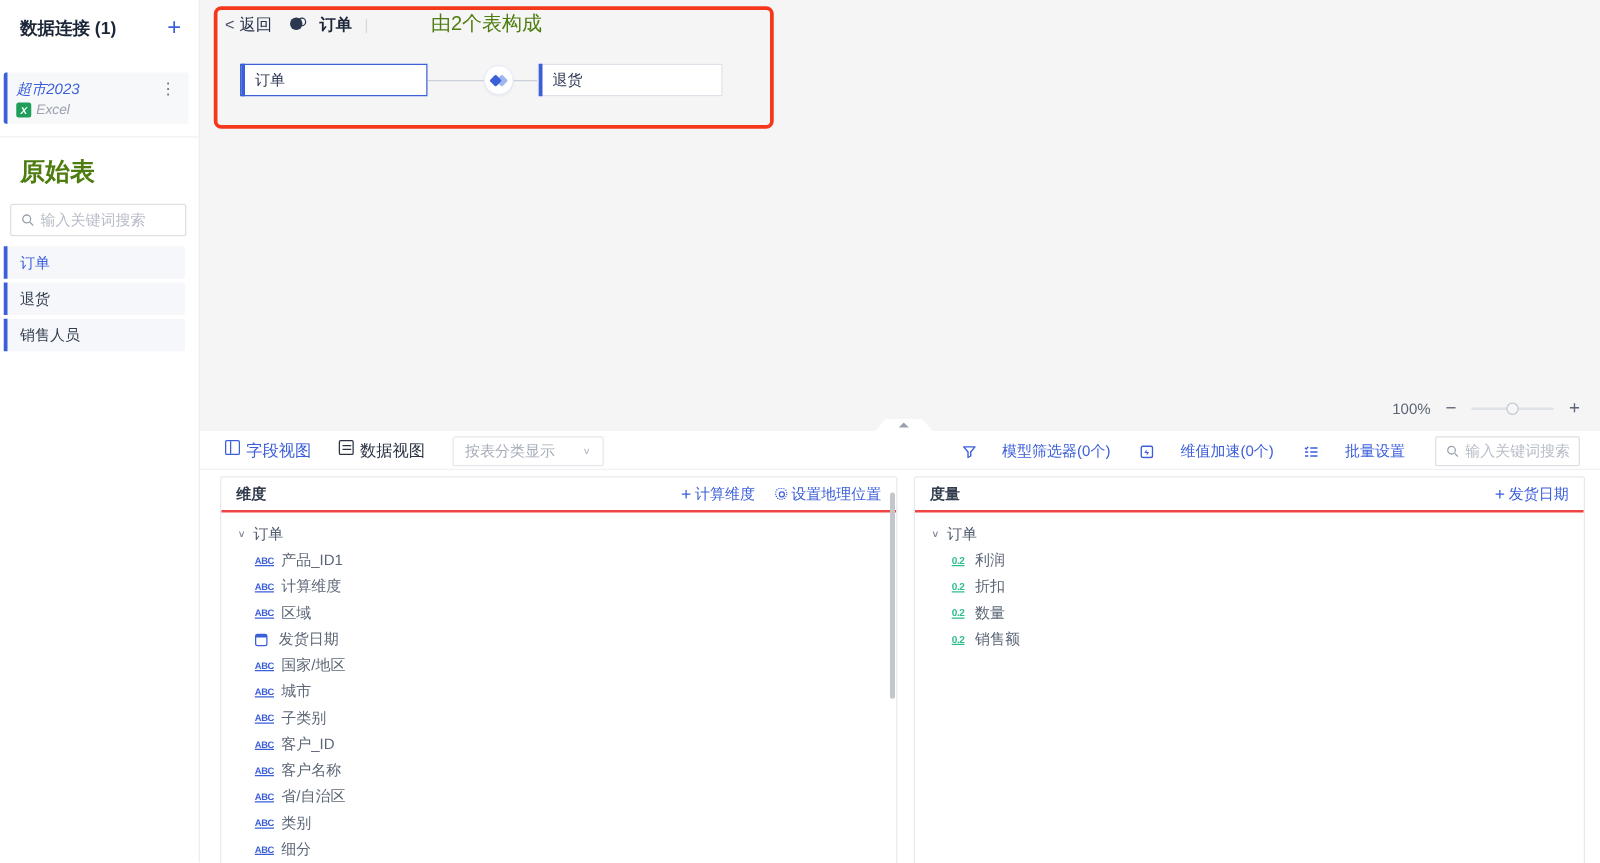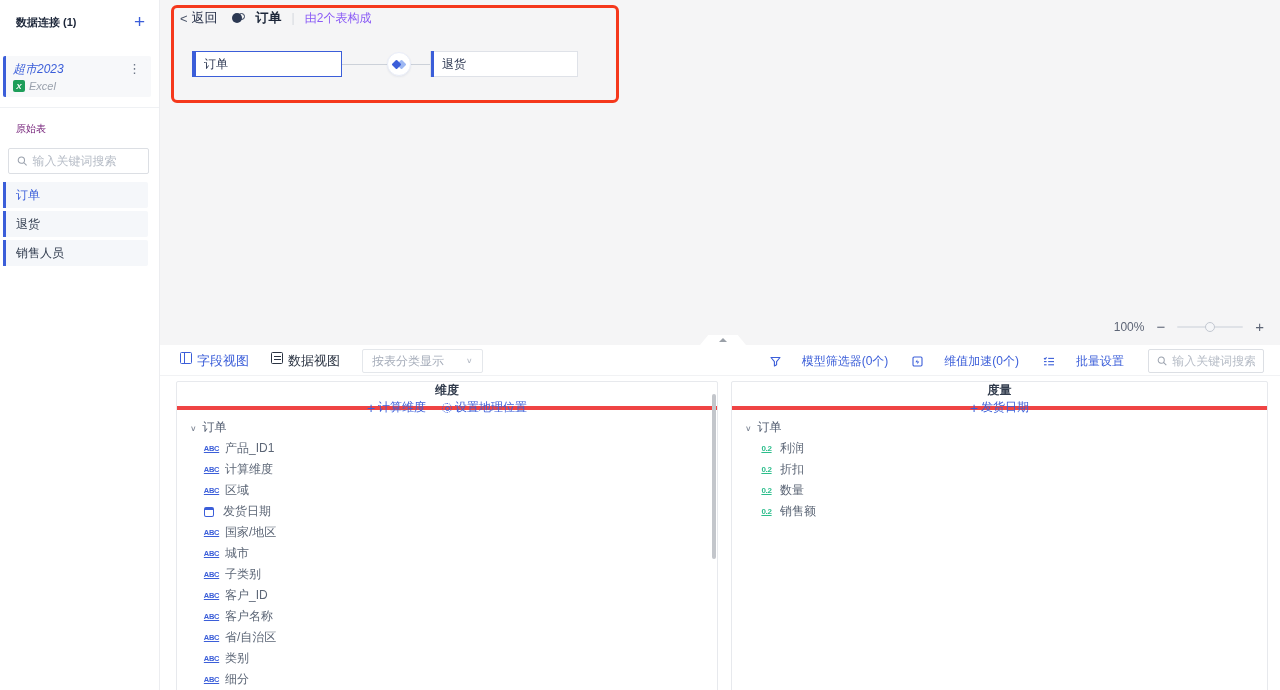--- a/index.html
+++ b/index.html
@@ -4,34 +4,34 @@
 <style>
   * { margin:0; padding:0; box-sizing:border-box; }
   html,body { width:1280px; height:690px; overflow:hidden; background:#fff;
     font-family:"Liberation Sans","DejaVu Sans",sans-serif; font-size:12px; color:#333c4d; }
 
   
   .sidebar { position:absolute; left:0; top:0; width:160px; height:690px;
     background:#fff; border-right:1px solid #ecedf0; z-index:3; }
   .sb-header { display:flex; justify-content:space-between; align-items:center;
     padding:14px 14px 0 16px; }
-  .sb-title { font-size:11px; font-weight:bold; color:#1c2639; }
+  .sb-title { font-size:14px; font-weight:bold; color:#1c2639; }
   .plus-btn { color:#3b5ed9; font-size:19px; line-height:16px; cursor:pointer; font-weight:400; }
   .conn-item { position:relative; margin:26px 8px 0 3px; background:#f7f8fa;
     border-radius:2px; padding:5px 8px 5px 10px; display:flex; align-items:flex-start;font-style:italic; }
   .conn-item::before { content:""; position:absolute; left:0; top:0; bottom:0; width:3px;
     background:#3b5ed9; border-radius:2px 0 0 2px; }
   .conn-info { flex:1; }
   .conn-name { color:#3b5ed9; font-size:12px; margin-bottom:2px; }
   .conn-sub { display:flex; align-items:center; gap:4px; color:#9aa1ad; font-size:11px; }
   .excel-icon { width:12px; height:12px; background:#1e9e5a; border-radius:2px; color:#fff;
     font-size:8px; font-weight:bold; display:flex; align-items:center; justify-content:center; }
   .dots { color:#6f7888; font-size:13px; letter-spacing:0; padding:0 2px; cursor:pointer; }
   .sb-divider { border-bottom:1px solid #eff1f4; margin:10px 0 0 0; }
-  .sb-section { font-size:10px; font-weight:normal; color:#701a75; padding:14px 16px 0 16px; }
+  .sb-section { font-size:20px; font-weight:bold; color:#4d7c0f; padding:14px 16px 0 16px; }
   .sb-search { position:relative; margin:12px 10px 0 8px; }
   .search-box { display:flex; align-items:center; gap:5px; border:1px solid #dcdfe4;
     border-radius:2px; height:26px; padding:11px 8px; background:#fff; }
   .search-box input { border:none; outline:none; width:100%; font-size:12px; color:#333;
     font-family:inherit; background:transparent; }
   .search-box input::placeholder { color:#b7bdc7; }
   .tbl-list { margin-top:8px; }
   .tbl-item { position:relative; height:26px; margin:0 11px 3px 3px; background:#f5f7fa;
     border-radius:0 2px 2px 0; display:flex; align-items:center; padding-left:13px; cursor:pointer; }
   .tbl-item::before { content:""; position:absolute; left:0; top:0; bottom:0; width:3px;
@@ -43,21 +43,21 @@
   .canvas { position:absolute; left:160px; top:0; right:0; height:345px; background:#f5f5f6; }
   .canvas-toolbar { position:absolute; left:20px; top:9px; display:flex; align-items:center; gap:8px; }
   .back-link { display:flex; align-items:center; gap:4px; color:#27314a; font-size:13px; cursor:pointer; }
   .chev-left { font-size:13px; color:#4a5468; }
   .venn-icon { position:relative; width:16px; height:11px; margin-left:6px; }
   .venn-icon i { position:absolute; top:0; width:10px; height:10px; border-radius:50%; }
   .venn-icon i:first-child { left:0; background:#2b3852; }
   .venn-icon i:last-child { left:6px; border:1.5px solid #2b3852; width:7px; height:7px; }
   .model-title { font-size:13px; font-weight:bold; color:#1c2639; }
   .tb-divider { color:#d4d8df; margin:0 2px; font-size:12px; }
-  .compose-text { color:#8b5cf6; font-size:12px; }
+  .compose-text { color:#4d7c0f; font-size:16px;margin-left:40px; }
 
   .annotation { position:absolute; left:11px; top:5px; width:448px; height:98px;
     border:3px solid #f5381c; border-radius:6px; pointer-events:none; z-index:5; }
 
   .node { position:absolute; top:51px; height:26px; background:#fff; display:flex;
     align-items:center; padding-left:11px; font-size:12px; color:#2a3550; cursor:pointer; }
   .node::before { content:""; position:absolute; left:0; top:-1px; bottom:-1px; width:3px; background:#3b5ed9; }
   .node-1 { left:32px; width:150px; border:1px solid #3b5ed9; }
   .node-2 { left:270px; width:148px; border:1px solid #dfe2e8; }
   .connector { position:absolute; top:64px; left:182px; width:88px; height:1px; background:#ccd1d9; }
@@ -101,21 +101,21 @@
   .bt-right { display:flex; align-items:center; gap:24px; }
   .bt-action { display:flex; align-items:center; gap:21px; color:#3b5ed9; font-size:12px; cursor:pointer; }
   .bt-search { width:116px; }
   .bt-search .search-box { height:24px; }
 
   .panels { position:absolute; left:16px; right:12px; top:36px; bottom:-6px; display:flex; gap:13px; }
   .panel { position:relative; background:#fff; border:1px solid #e7e9ed; border-radius:2px; overflow:hidden; }
   .panel.dims { width:542px; flex:none; }
   .panel.measures { flex:1; }
   .panel-header { display:flex; justify-content:space-between; align-items:center; height:28px;
-    padding:0 12px; border-bottom:4px solid #ef4444;flex-direction:column; }
+    padding:0 12px; border-bottom:2px solid #ef4444; }
   .panel-title { font-size:12px; font-weight:bold; color:#323c4d; }
   .panel-links { display:flex; align-items:center; gap:16px; }
   .panel-link { display:flex; align-items:center; gap:3px; color:#3b5ed9; font-size:12px; cursor:pointer; }
   .panel-link .plus { font-size:14px; line-height:10px; }
   .gear { width:10px; height:10px; border:1.4px dotted #3b5ed9; border-radius:50%; position:relative; }
   .gear::after { content:""; position:absolute; left:2px; top:2px; width:3px; height:3px;
     border:1px solid #3b5ed9; border-radius:50%; }
 
   .panel-body { padding:7px 0 0 0; }
   .group-row { display:flex; align-items:center; gap:6px; height:21px; padding-left:13px;

